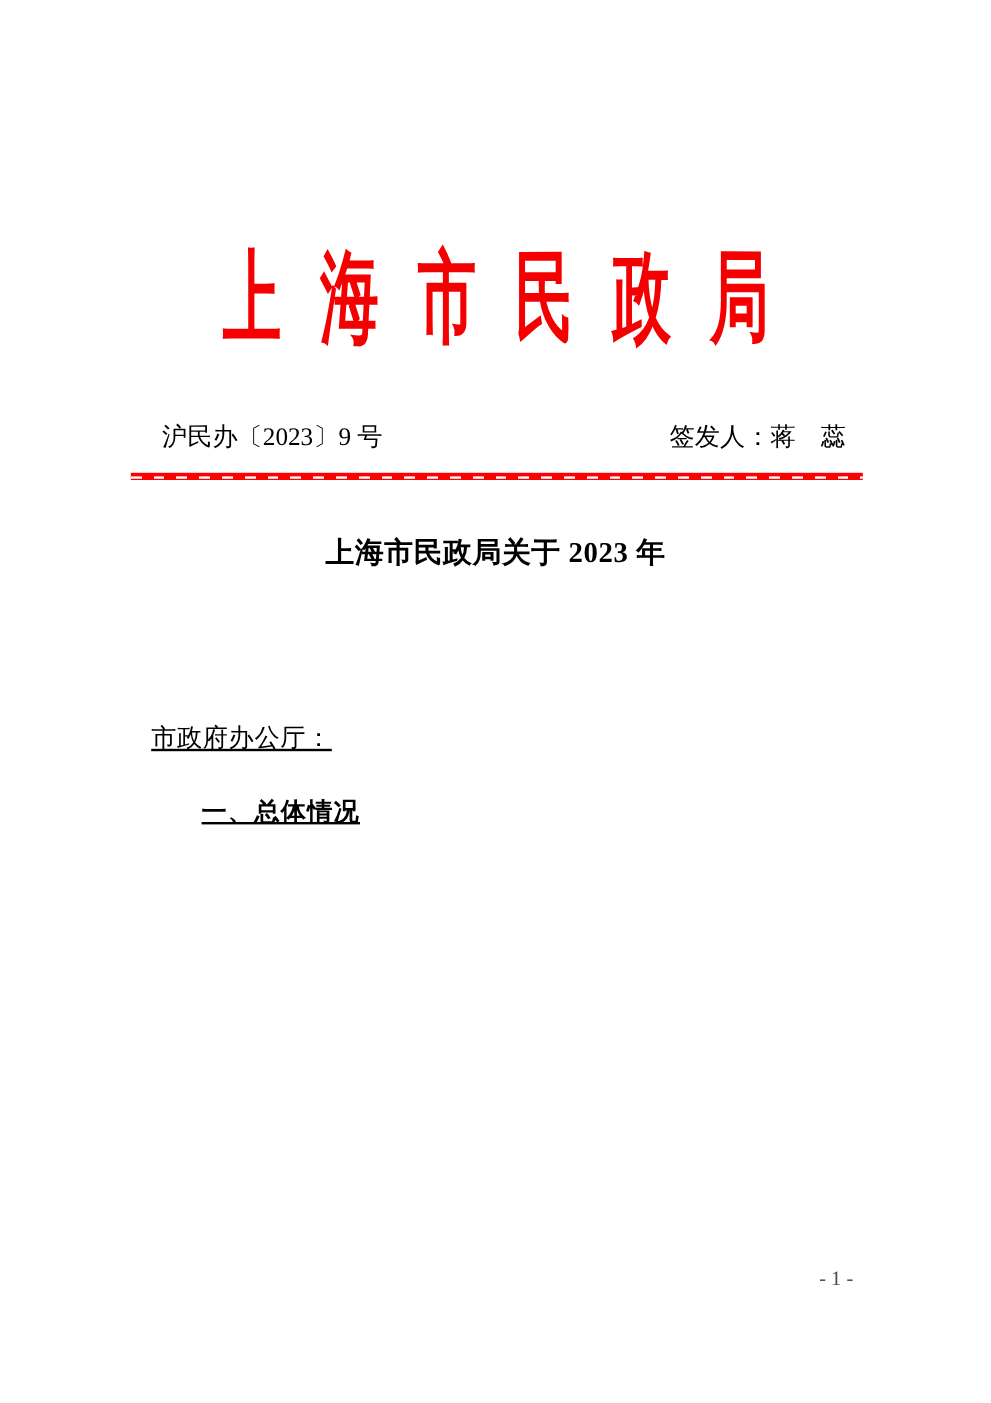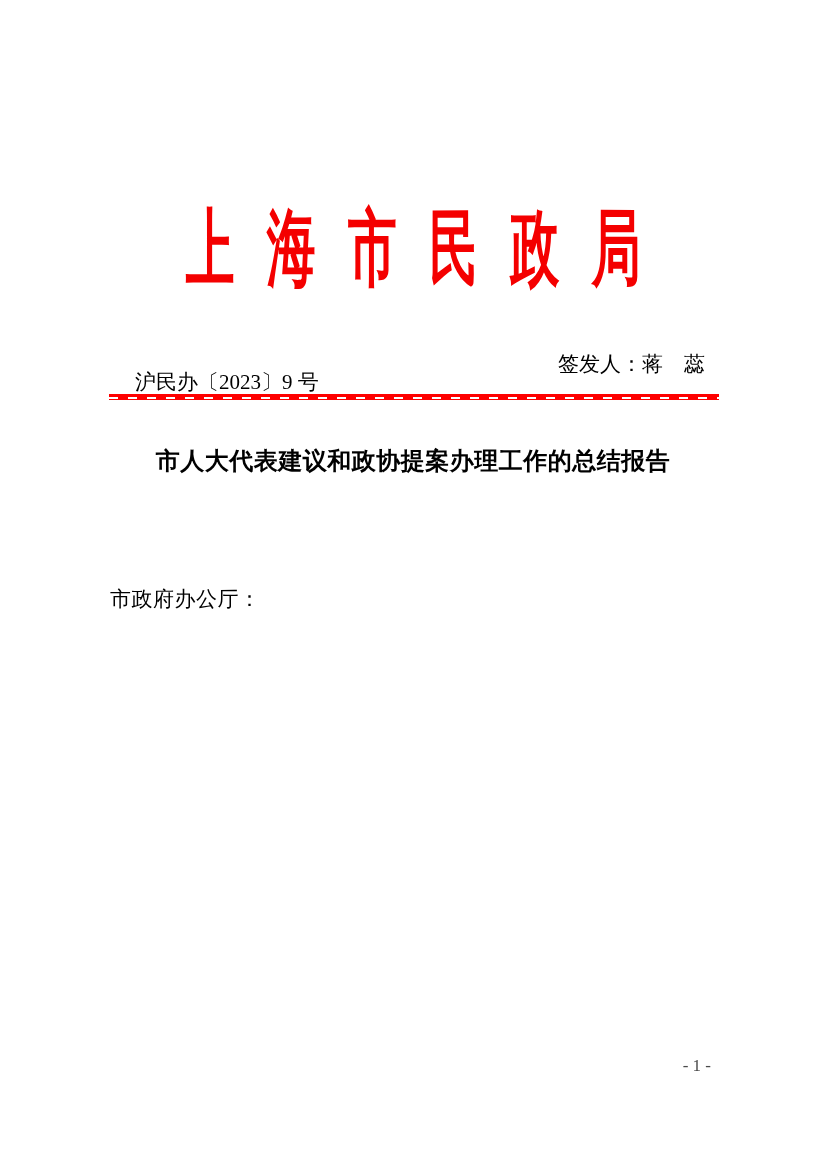--- a/index.html
+++ b/index.html
@@ -32,21 +32,21 @@
   }
 
   
   .docnum-row {
     position: absolute;
     top: 349px; left: 110px;
     width: 609px;
     display: flex; justify-content: space-between;
     font-size: 21px; line-height: 30px;
   }
-  .docnum { padding-left: 25px; margin-top: 18px; }
+  .docnum { padding-left: 25px; }
   .issuer { padding-right: 14px; text-align: right; }
 
   
   .red-line {
     position: absolute;
     top: 394px; left: 109px;
     width: 610px; height: 6px;
     background: #fe0000;
   }
   .red-line::after {
@@ -72,21 +72,21 @@
   
   .body-block {
     position: absolute;
     top: 577px; left: 110px;
     width: 609px;
     font-size: 21px;
     line-height: 45px;
     text-align: justify;
     letter-spacing: 0.5px;
   }
-  .body-block p { margin: 0; }
+  .body-block p { margin: 16px; text-decoration: underline; }
   .para { text-indent: 2em; }
   .section-heading {
     text-indent: 2em;
     font-weight: bold;
     font-family: "Liberation Sans", "DejaVu Sans", sans-serif;
     letter-spacing: 1px;
   }
 
   
   .footer {
@@ -111,24 +111,25 @@
   </div>
 
   <div class="docnum-row">
     <span class="docnum">沪民办〔2023〕9 号</span>
     <span class="issuer"><span>签发人：</span><span>蒋　蕊</span></span>
   </div>
 
   <div class="red-line"></div>
 
   <div class="doc-title">
-    <div>市人大代表建议和政协提案办理工作的总结报告</div>
+    <div>上海市民政局关于 2023 年</div>
   </div>
 
   <div class="body-block">
     <p class="salutation">市政府办公厅：</p>
+    <p class="section-heading">一、总体情况</p>
   </div>
 
   <div class="footer">
     <span>- 1 -</span>
   </div>
 
 </div>
 
 </body></html>

